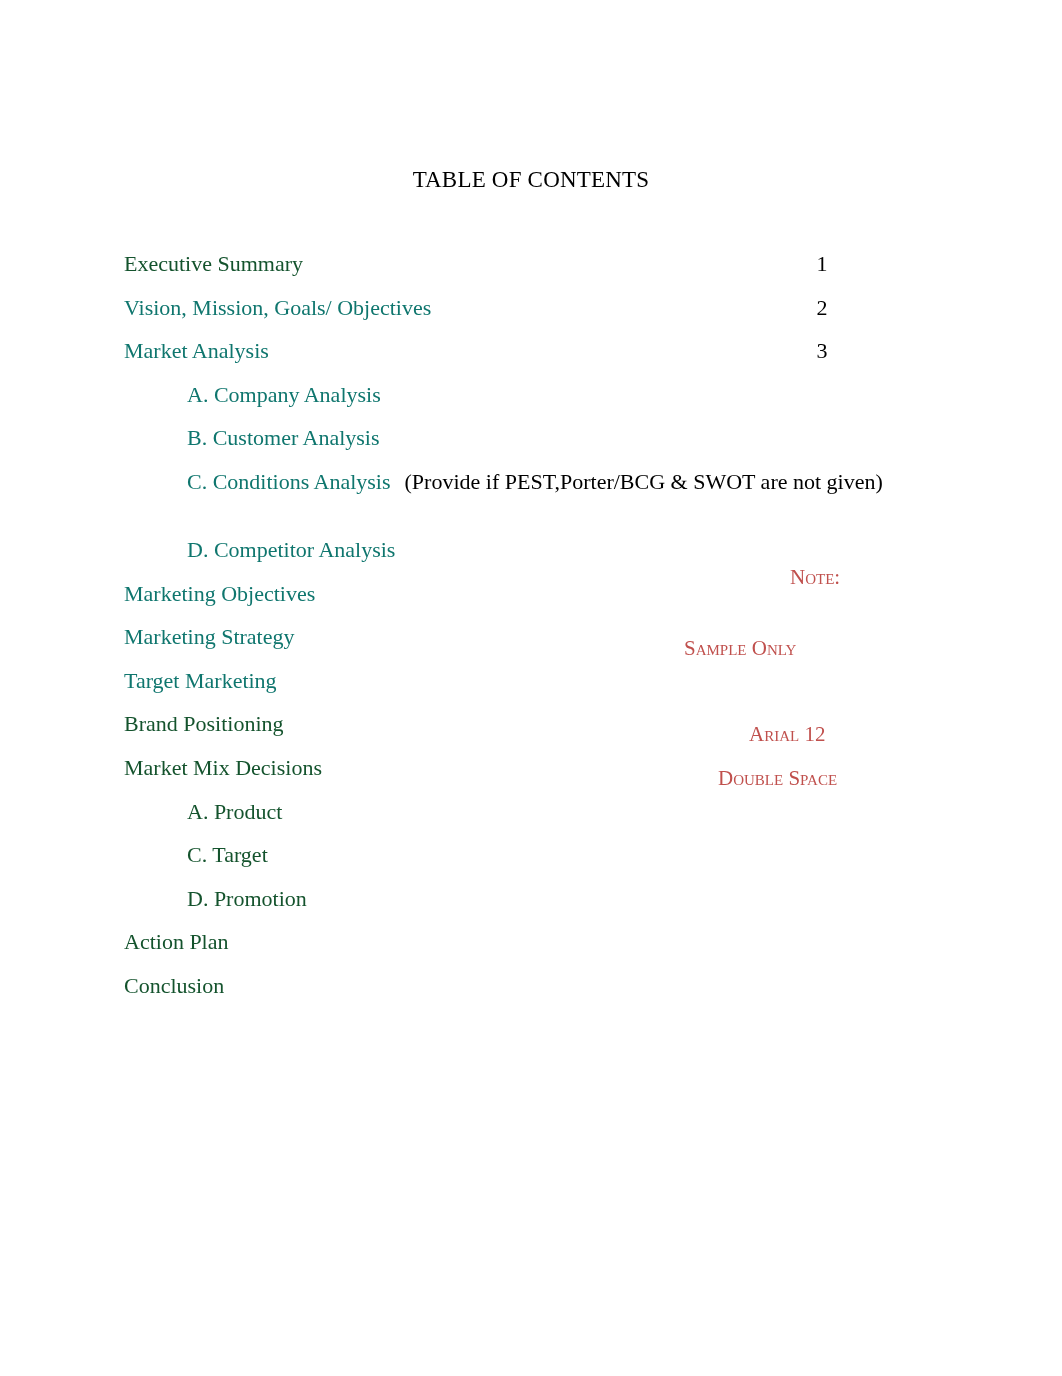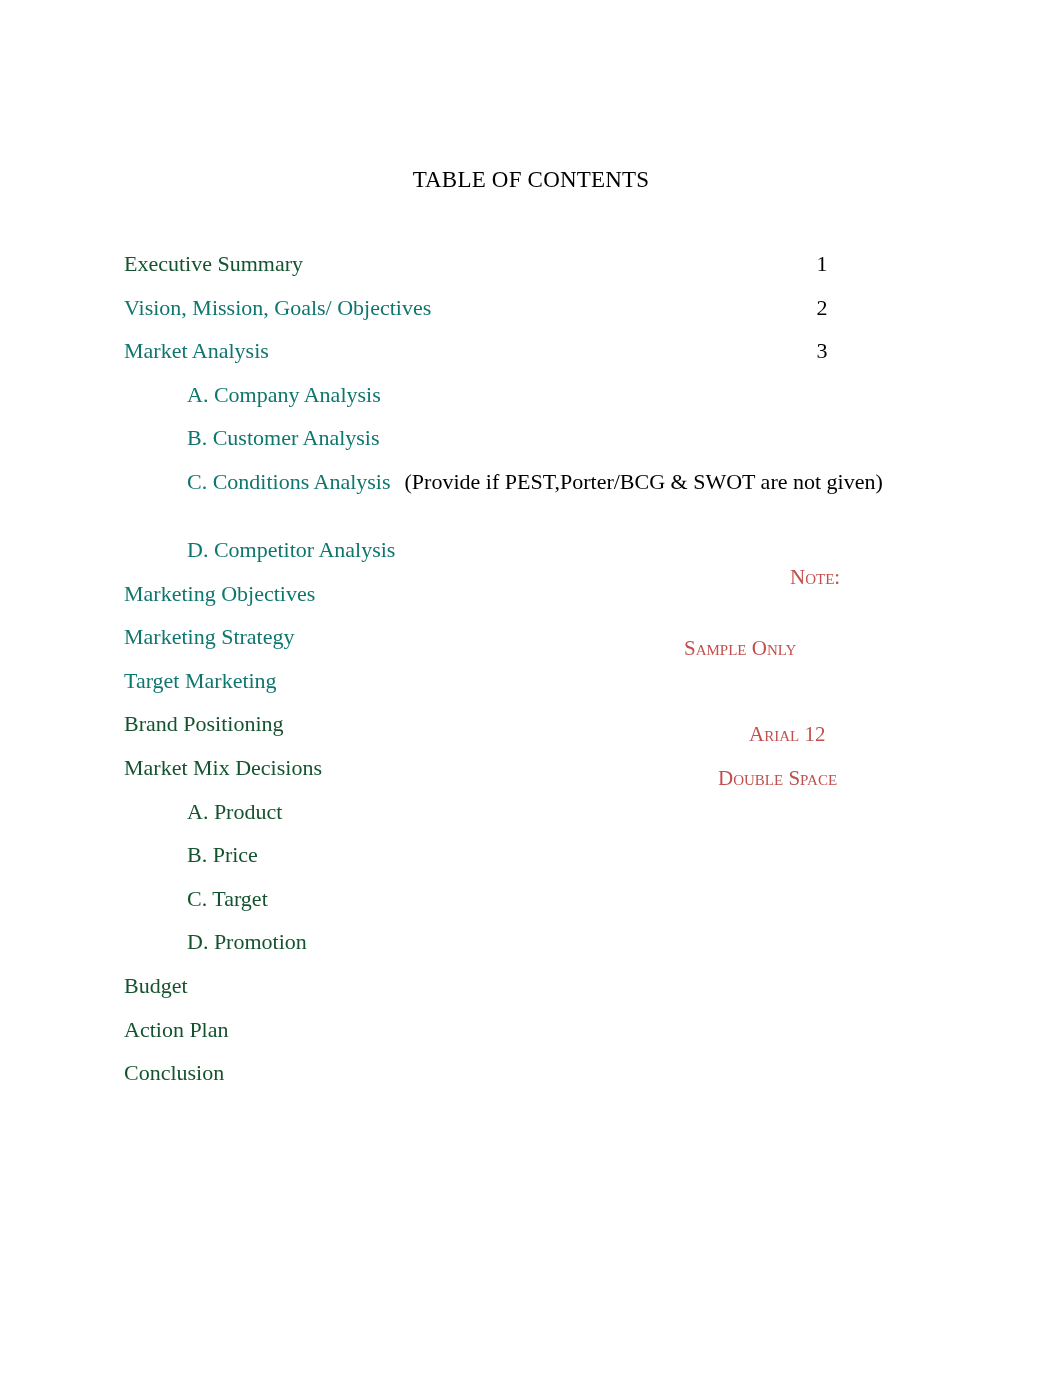--- a/index.html
+++ b/index.html
@@ -110,24 +110,22 @@
       <div class="toc-row sub"><span class="toc-label black">A. Company Analysis</span></div>
       <div class="toc-row sub"><span class="toc-label black">B. Customer Analysis</span></div>
       <div class="toc-row sub wrap"><span class="toc-label black">C. Conditions Analysis</span><span class="note-inline">(Provide if PEST,Porter/BCG &amp; SWOT are not given)</span></div>
       <div class="toc-row sub"><span class="toc-label black">D. Competitor Analysis</span></div>
       <div class="toc-row"><span class="toc-label black">Marketing Objectives</span></div>
       <div class="toc-row"><span class="toc-label black">Marketing Strategy</span></div>
       <div class="toc-row"><span class="toc-label black">Target Marketing</span></div>
       <div class="toc-row"><span class="toc-label red">Brand Positioning</span></div>
       <div class="toc-row"><span class="toc-label red">Market Mix Decisions</span></div>
       <div class="toc-row sub"><span class="toc-label red">A. Product</span></div>
-      <div class="toc-row sub"><span class="toc-label red">B. Price</span></div>
       <div class="toc-row sub"><span class="toc-label red">C. Target</span></div>
       <div class="toc-row sub"><span class="toc-label red">D. Promotion</span></div>
-      <div class="toc-row"><span class="toc-label red">Budget</span></div>
       <div class="toc-row"><span class="toc-label red">Action Plan</span></div>
       <div class="toc-row"><span class="toc-label red">Conclusion</span></div>
     </div>
 
   <div class="side-note n-note">Note:</div>
 
   <div class="side-note n-sample">Sample Only</div>
 
   <div class="side-note n-arial">Arial 12</div>
 

